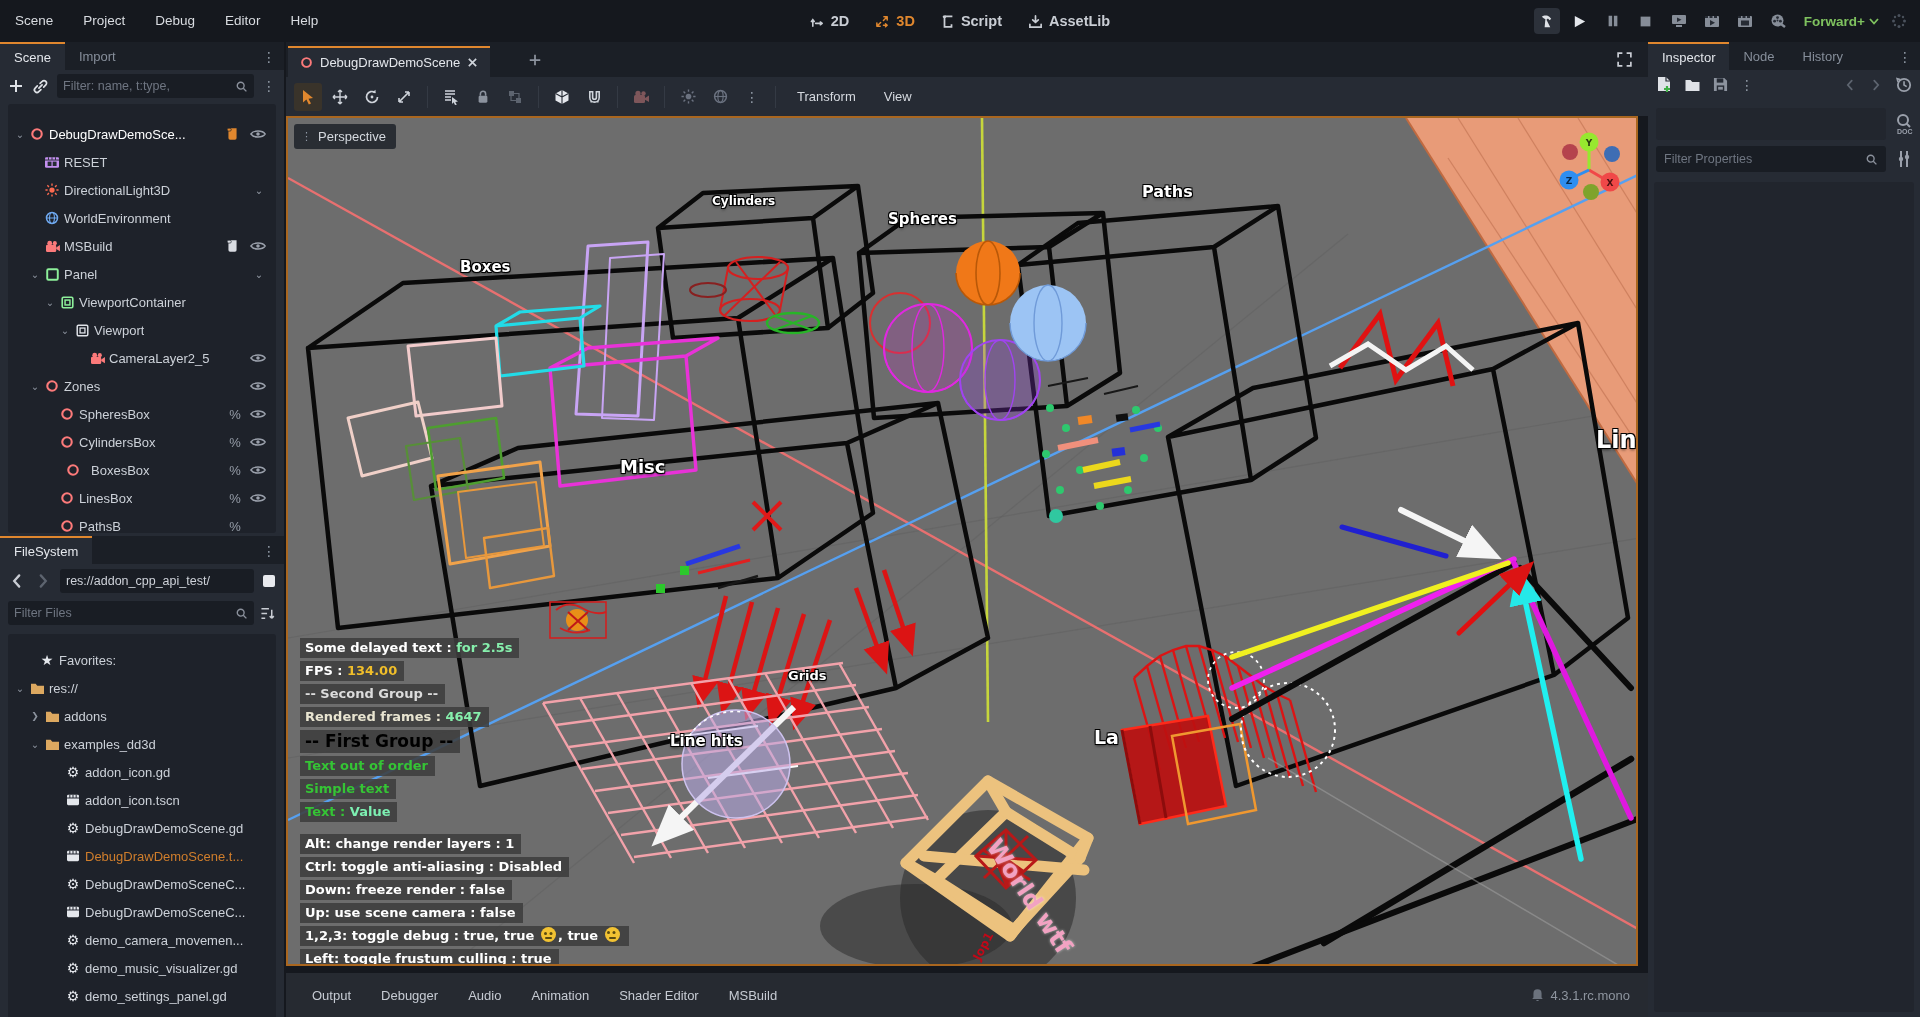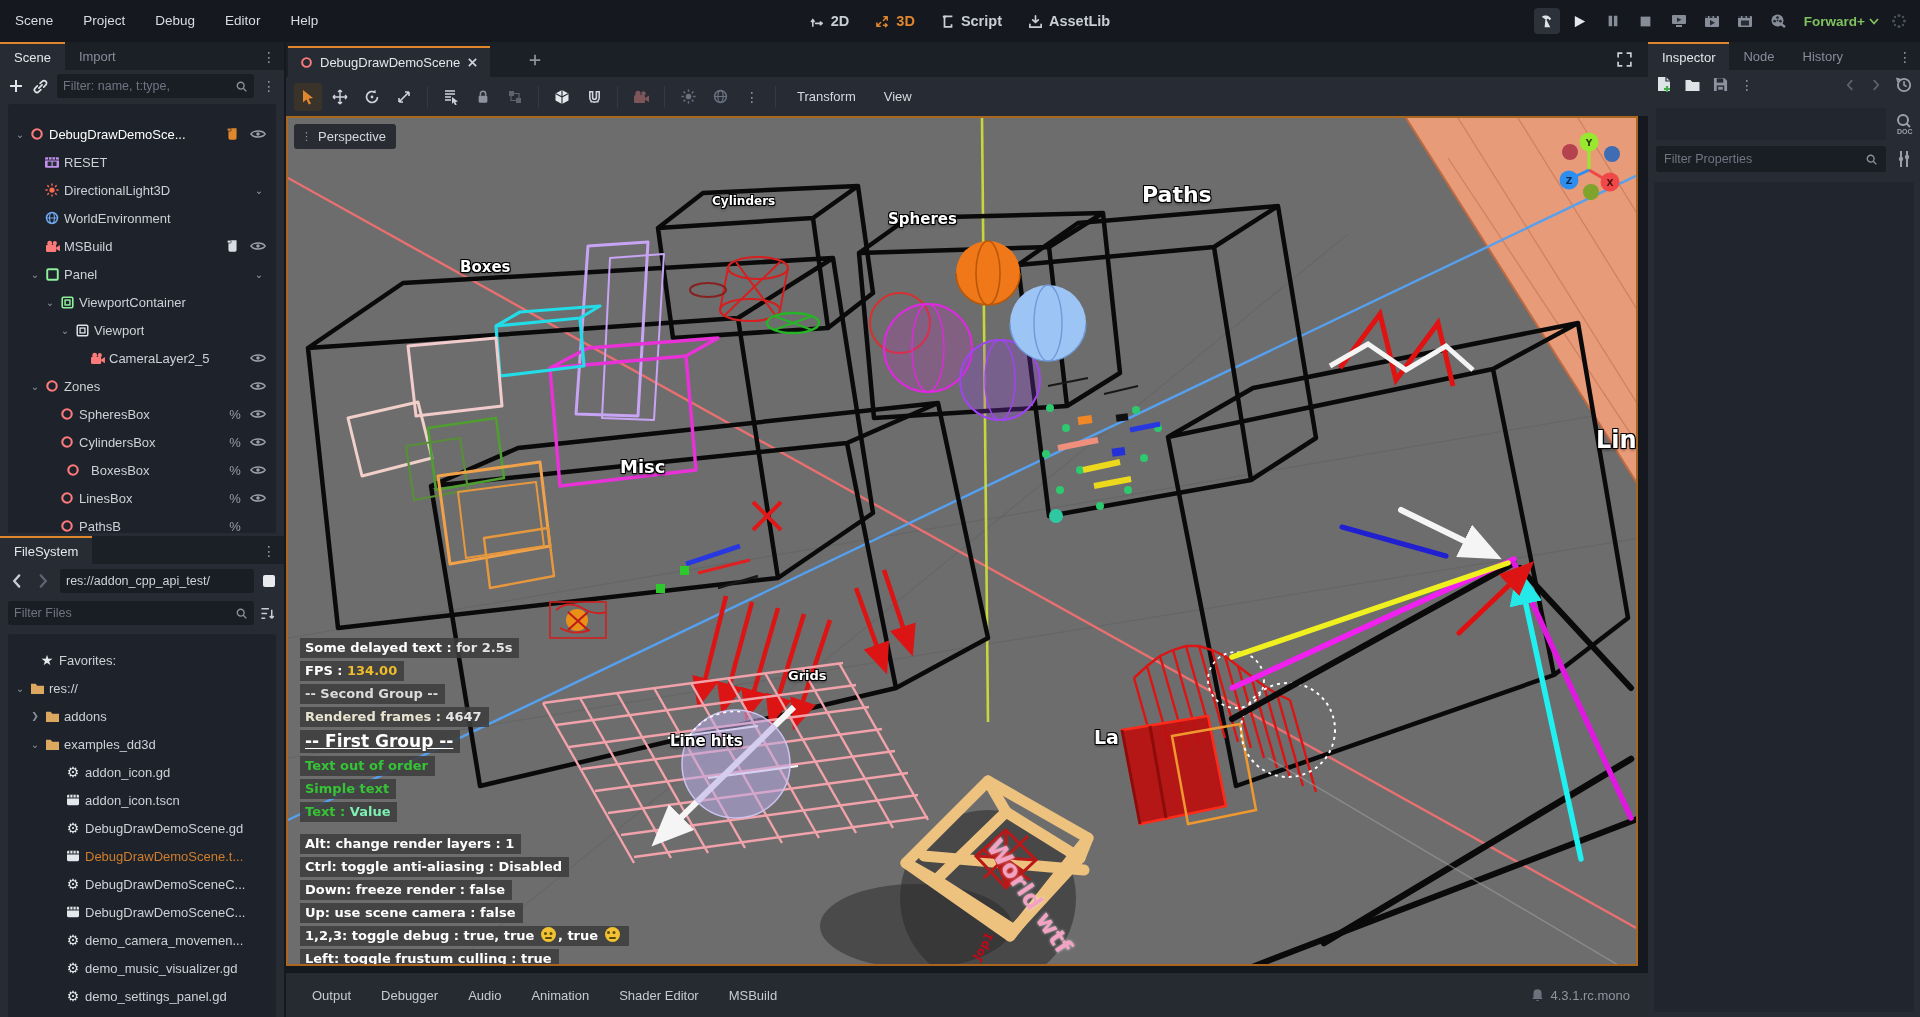--- a/index.html
+++ b/index.html
@@ -50,25 +50,25 @@
   #viewport{left:286px;top:116px;width:1352px;height:850px;background:#6d6d6d;border:2px solid #a9661f;overflow:hidden;}
   #vpsvg{position:absolute;left:0;top:0;}
   .vlabel{position:absolute;color:#fff;font-weight:bold;font-family:"DejaVu Sans",sans-serif;
     text-shadow:-1px -1px 0 #000,1px -1px 0 #000,-1px 1px 0 #000,1px 1px 0 #000,0 2px 3px rgba(0,0,0,.55);white-space:nowrap;}
   #persp-chip{position:absolute;left:6px;top:6px;background:rgba(32,36,43,.88);border-radius:3px;height:25px;
     display:flex;align-items:center;gap:6px;padding:0 10px 0 7px;color:#d5d9df;font-size:13px;}
   
   #hud{position:absolute;left:12px;top:520px;display:flex;flex-direction:column;align-items:flex-start;gap:3px;
     font-family:"DejaVu Sans",sans-serif;font-weight:bold;font-size:13px;}
   .chip{background:rgba(62,62,62,.88);color:#fff;padding:1px 7px 2px 5px;line-height:17px;}
-  .chip .val{color:#e5e5e5;text-align:right;}
+  .chip .val{color:#86efac;text-align:right;}
   .fpsv{color:#f0bE2a;color:#f0be2a;margin-top:36px;}
   .grp2{color:#dcdcdc;}
   .grn{color:#35c435;}
-  .grn-big{font-size:17px;line-height:20px;color:#ffffff;text-decoration:underline;}
+  .grn-big{font-size:17px;line-height:20px;color:#000000;}
   .aqua{color:#7df0b2;}
   .emo{display:inline-block;width:15px;height:15px;border-radius:50%;background:#f2c232;vertical-align:-2px;position:relative;margin:0 2px;}
   .emo::before{content:"";position:absolute;width:3px;height:3px;border-radius:50%;background:#5a4a10;left:3.5px;top:5px;box-shadow:5.5px 0 0 #5a4a10;}
   .emo::after{content:"";position:absolute;left:4px;right:4px;top:10px;height:1.6px;background:#5a4a10;border-radius:1px;}
   .emo.side::before{left:2.5px;top:4px;}
   
   .gz{position:absolute;font-family:"DejaVu Sans",sans-serif;}
   
   .rinput{position:absolute;background:#191d24;border-radius:3px;height:26px;display:flex;align-items:center;padding:0 8px;color:#6f7682;font-size:12.5px;}
   
@@ -900,21 +900,21 @@
     </g>
   </svg>
 
   <div id="persp-chip">
     <span class="dots" style="font-size:11px;">⋮</span>
     <span>Perspective</span>
   </div>
 
   <div class="vlabel" style="left:424px;top:76px;font-size:12px;">Cylinders</div>
   <div class="vlabel" style="left:600px;top:92px;font-size:15px;">Spheres</div>
-  <div class="vlabel" style="left:854px;top:64px;font-size:22px;">Paths</div>
+  <div class="vlabel" style="left:854px;top:64px;font-size:16px;">Paths</div>
   <div class="vlabel" style="left:172px;top:140px;font-size:15px;">Boxes</div>
   <div class="vlabel" style="left:332px;top:338px;font-size:18px;">Misc</div>
   <div class="vlabel" style="left:1308px;top:308px;font-size:24px;">Lines</div>
   <div class="vlabel" style="left:500px;top:550px;font-size:13px;">Grids</div>
   <div class="vlabel" style="left:382px;top:614px;font-size:15px;">Line hits</div>
   <div class="vlabel" style="left:806px;top:608px;font-size:19px;">La</div>
   <div class="vlabel" style="left:716px;top:716px;font-size:24px;color:#f2a2c2;transform:rotate(56deg);transform-origin:left top;text-shadow:0 0 3px rgba(255,255,255,.6);">World wtf</div>
   <div class="vlabel" style="left:682px;top:838px;font-size:12px;color:#c00818;transform:rotate(-62deg);transform-origin:left top;text-shadow:none;">Jop1</div>
 
   <div id="hud">

